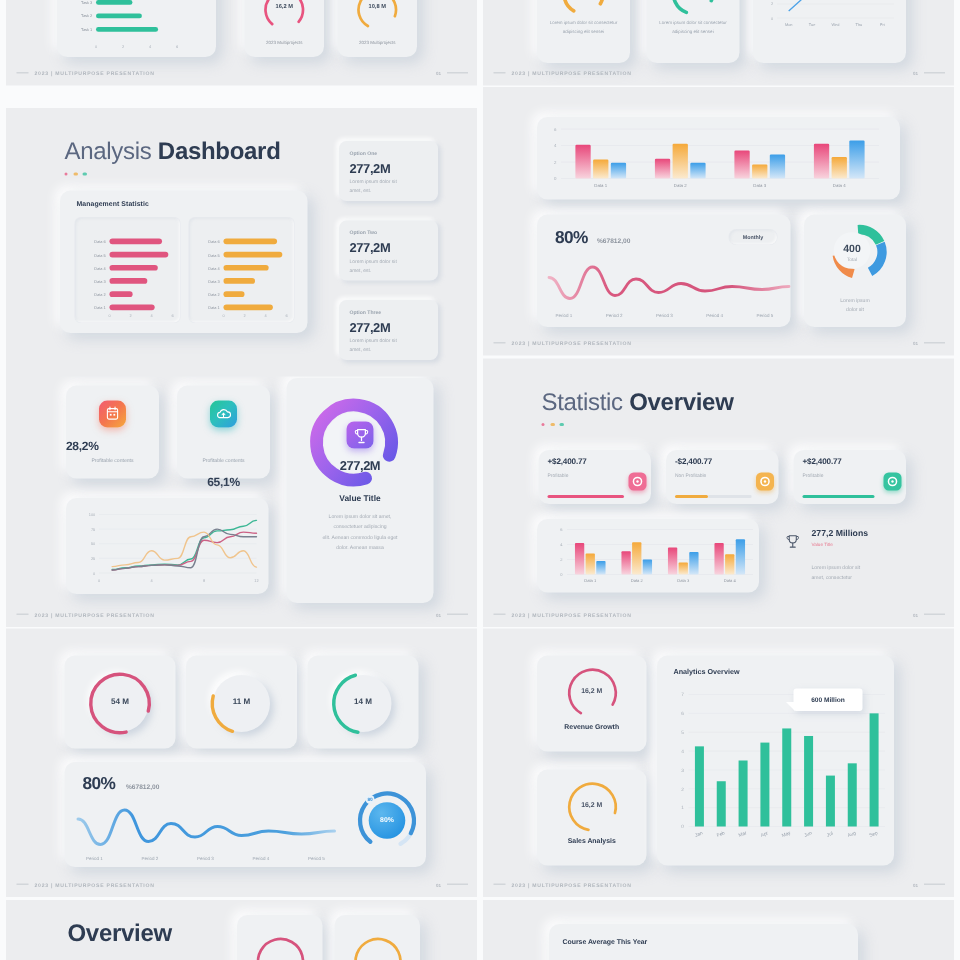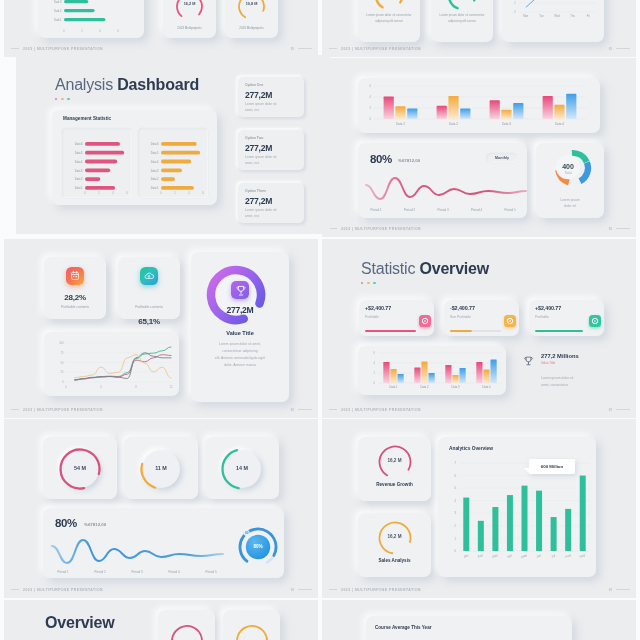--- a/index.html
+++ b/index.html
@@ -444,21 +444,21 @@
                   background:linear-gradient(135deg,#f25c72 0%,#f4764e 50%,#f6a93c 100%);box-shadow:0 2px 5px rgba(246,130,110,0.5);">
         <svg width="18" height="18" viewBox="0 0 18 18" style="position:absolute;left:0;top:0">
           <rect x="5.6" y="5.4" width="6.8" height="7" rx="1" fill="none" stroke="#fff" stroke-width="0.75"></rect>
           <line x1="5.6" y1="7.5" x2="12.4" y2="7.5" stroke="#fff" stroke-width="0.7"></line>
           <line x1="7.3" y1="4.4" x2="7.3" y2="6.1" stroke="#fff" stroke-width="0.75" stroke-linecap="round"></line>
           <line x1="10.7" y1="4.4" x2="10.7" y2="6.1" stroke="#fff" stroke-width="0.75" stroke-linecap="round"></line>
           <rect x="7.2" y="8.9" width="1.2" height="1.2" fill="#fff"></rect>
           <rect x="9.6" y="8.9" width="1.2" height="1.2" fill="#fff"></rect>
         </svg>
       </div>
-      <div class="lbl" style="left:0;top:36px;width:62px;text-align:center;font-size:8px;font-weight:700;color:#2e3c52;letter-spacing:-0.2px;">28,2%</div>
+      <div class="lbl" style="left:0;top:36px;width:62px;text-align:left;font-size:8px;font-weight:700;color:#2e3c52;letter-spacing:-0.2px;">28,2%</div>
       <div class="lbl" style="left:0;top:48px;width:62px;text-align:center;font-size:3.4px;color:#9aa3ae;">Profitable contents</div>
     </div>
 
     <div class="ncard" style="left:114px;top:18px;width:62px;height:62px;">
       <div style="position:absolute;left:22px;top:10px;width:18px;height:18px;border-radius:5.5px;
                   background:linear-gradient(135deg,#25c596 0%,#2cc0bc 45%,#2f9ede 100%);box-shadow:0 2px 5px rgba(50,185,190,0.5);">
         <svg width="18" height="18" viewBox="0 0 18 18" style="position:absolute;left:0;top:0">
           <path d="M6.4 11.4a1.75 1.75 0 0 1 .25-3.45 2.7 2.7 0 0 1 5-.35 1.85 1.85 0 0 1 .25 3.8z" fill="none" stroke="#fff" stroke-width="0.75" stroke-linejoin="round"></path>
           <path d="M9 8.5v2.6" fill="none" stroke="#fff" stroke-width="0.7" stroke-linecap="round"></path>
           <path d="M8.05 9.5 9 8.5l0.95 1" fill="none" stroke="#fff" stroke-width="0.7" stroke-linecap="round" stroke-linejoin="round"></path>
@@ -593,21 +593,21 @@
 
     <div class="sfoot">
       <span class="dash"></span>
       <span class="ftxt">2023 | MULTIPURPOSE PRESENTATION</span>
       <span class="spacer"></span>
       <span class="pnum">01</span>
       <span class="rline"></span>
     </div>
   </div>
 
-  <div class="slide" id="sl3" style="left:4px;top:55px;margin-left:12px;">
+  <div class="slide" id="sl3" style="left:4px;top:72px;">
     <div class="bigtitle" style="left:39px;top:22px;">
       <span class="light">Analysis</span>
       <span class="bold">Dashboard</span>
     </div>
     <div class="dots" style="left:39px;top:43px;">
       <i style="background:#e8547f"></i>
       <i style="background:#f0ab3e"></i>
       <i style="background:#2fc09b"></i>
     </div>
 

